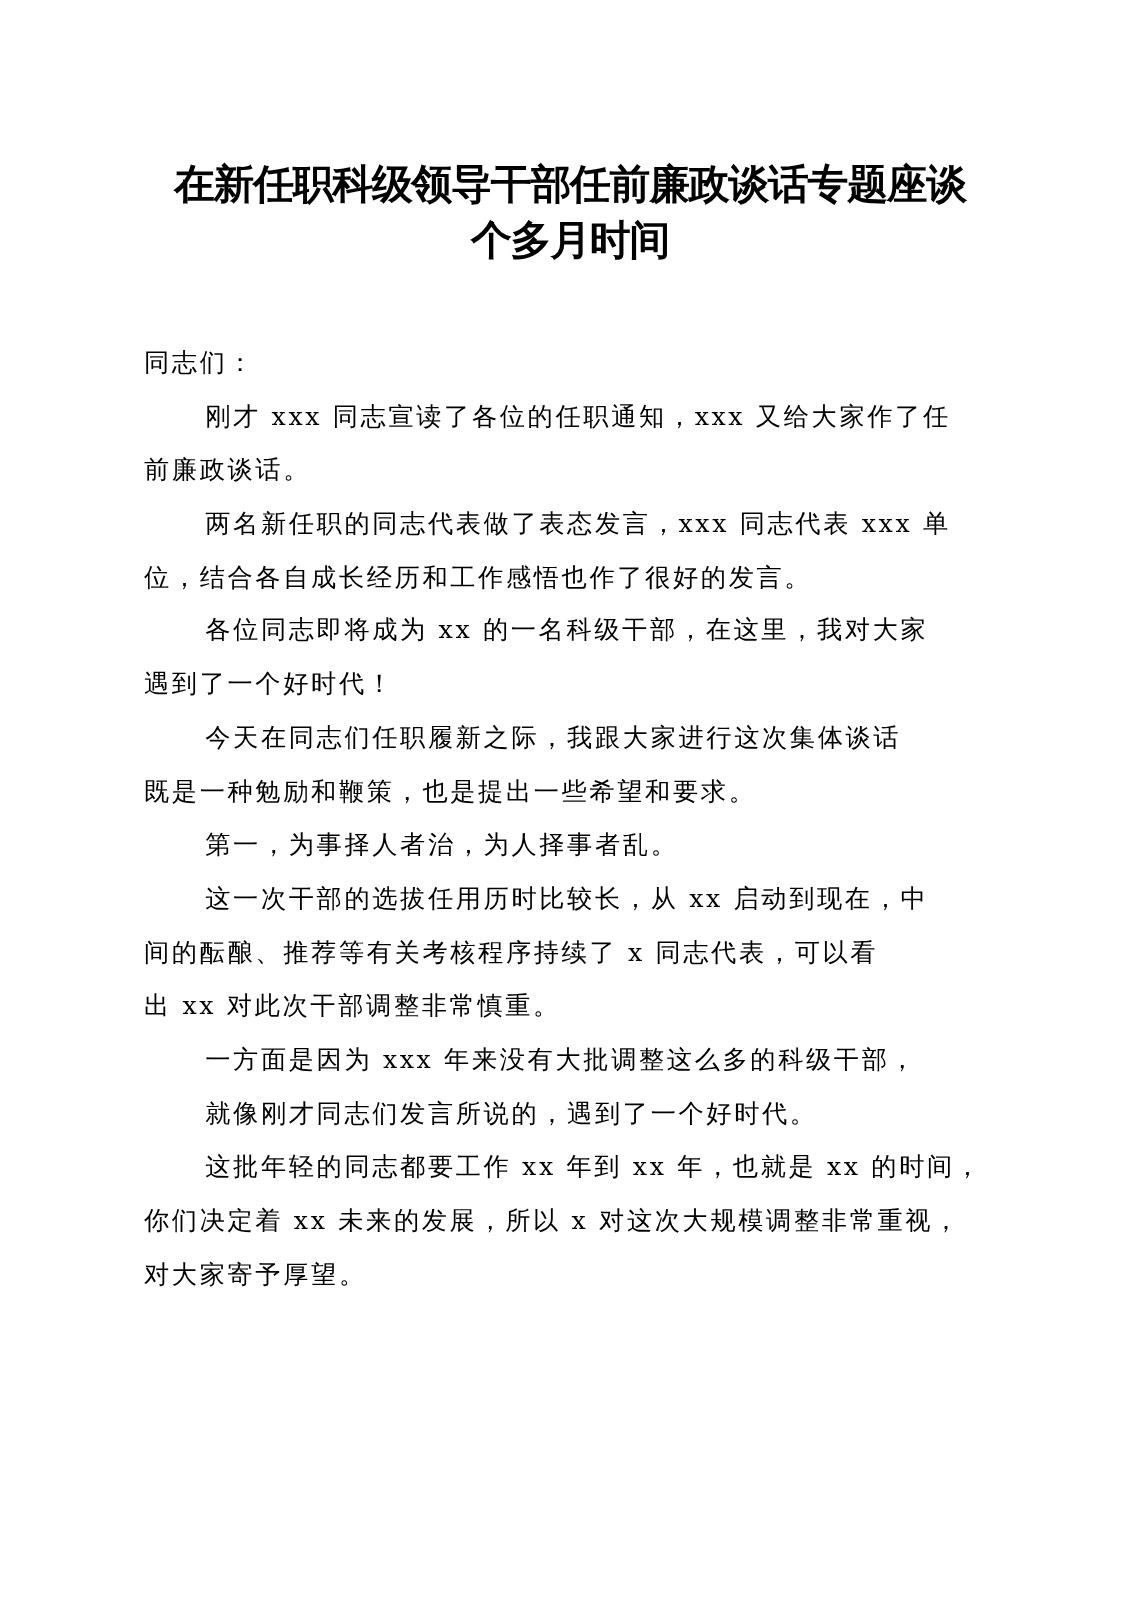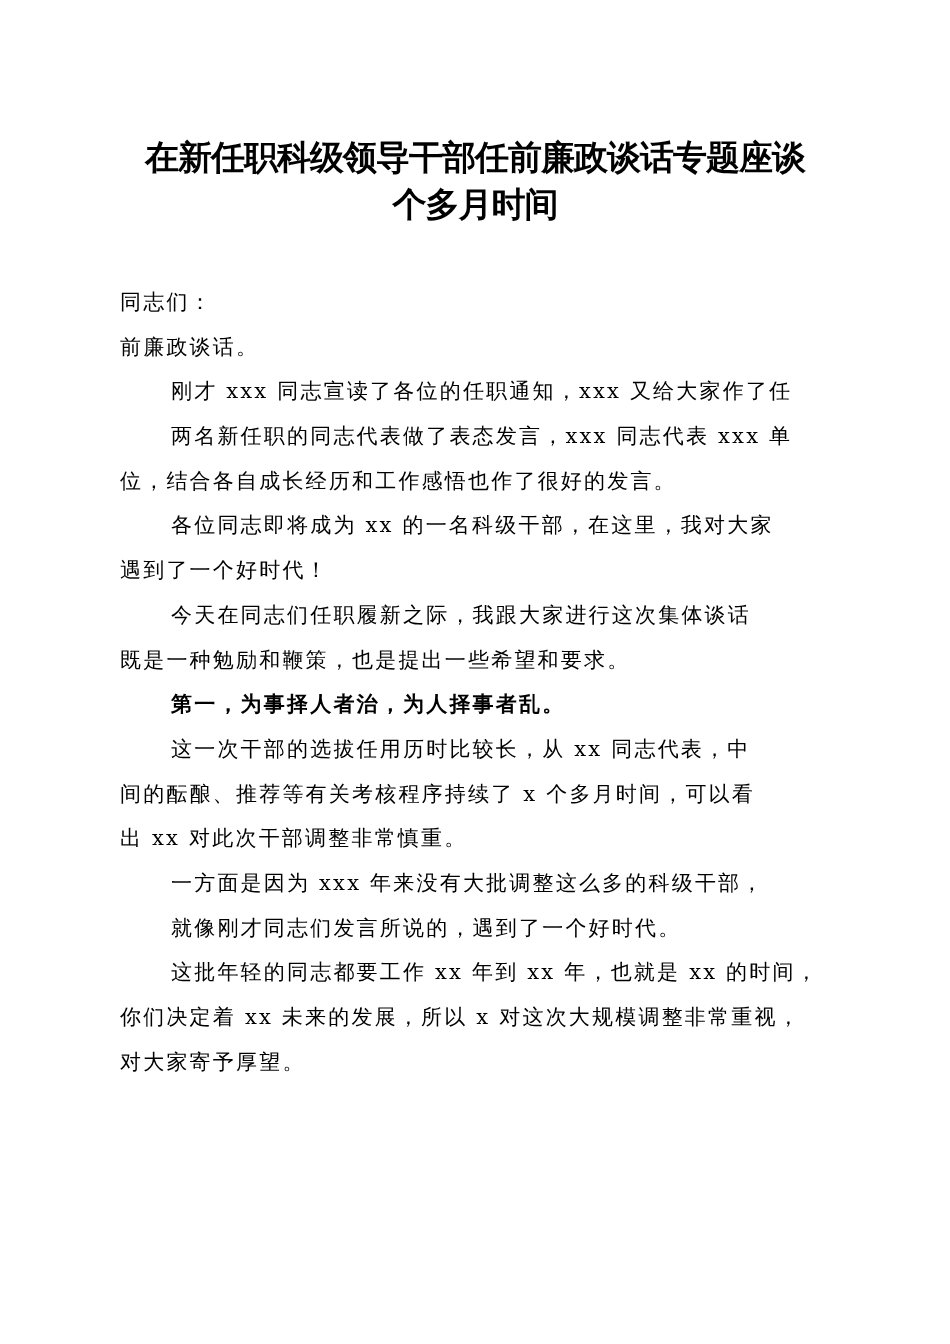--- a/index.html
+++ b/index.html
@@ -22,21 +22,21 @@
       width: 950px;
       height: 1344px;
       background: #ffffff;
     }
     .title {
       position: absolute;
       left: 100px;
       top: 134px;
       width: 750px;
       text-align: center;
-      font-family: Liberation Serif, serif;
+      font-family: Liberation Mono, monospace;
       font-weight: bold;
       font-size: 34px;
       line-height: 47px;
       letter-spacing: -1px;
       margin: 0;
     }
     .title .tline {
       display: block;
       white-space: nowrap;
     }
@@ -51,40 +51,40 @@
     .line {
       display: block;
       white-space: nowrap;
       height: 44.7px;
       letter-spacing: 2.2px;
     }
     .indent {
       padding-left: 51px;
     }
     .bold {
-      font-weight: bold;
+      font-weight: normal;
     }
   </style>
 </head>
 <body>
 
 <div class="page">
 
   <h1 class="title">
     <span class="tline">在新任职科级领导干部任前廉政谈话专题座谈</span>
     <span class="tline">个多月时间</span>
   </h1>
 
   <div class="body">
 
     <span class="line">同志们：</span>
 
     <div>
+      <span class="line indent">刚才 xxx 同志宣读了各位的任职通知，xxx 又给大家作了任</span>
       <span class="line">前廉政谈话。</span>
-      <span class="line indent">刚才 xxx 同志宣读了各位的任职通知，xxx 又给大家作了任</span>
     </div>
 
     <div>
       <span class="line indent">两名新任职的同志代表做了表态发言，xxx 同志代表 xxx 单</span>
       <span class="line">位，结合各自成长经历和工作感悟也作了很好的发言。</span>
     </div>
 
     <div>
       <span class="line indent">各位同志即将成为 xx 的一名科级干部，在这里，我对大家</span>
       <span class="line">遇到了一个好时代！</span>
@@ -93,22 +93,22 @@
     <div>
       <span class="line indent">今天在同志们任职履新之际，我跟大家进行这次集体谈话</span>
       <span class="line">既是一种勉励和鞭策，也是提出一些希望和要求。</span>
     </div>
 
     <div>
       <span class="line indent bold">第一，为事择人者治，为人择事者乱。</span>
     </div>
 
     <div>
-      <span class="line indent">这一次干部的选拔任用历时比较长，从 xx 同志代表，中</span>
-      <span class="line">间的酝酿、推荐等有关考核程序持续了 x 个多月时间，可以看</span>
+      <span class="line indent">这一次干部的选拔任用历时比较长，从 xx 启动到现在，中</span>
+      <span class="line">间的酝酿、推荐等有关考核程序持续了 x 同志代表，可以看</span>
       <span class="line">出 xx 对此次干部调整非常慎重。</span>
     </div>
 
     <div>
       <span class="line indent">一方面是因为 xxx 年来没有大批调整这么多的科级干部，</span>
     </div>
 
     <div>
       <span class="line indent">就像刚才同志们发言所说的，遇到了一个好时代。</span>
     </div>

